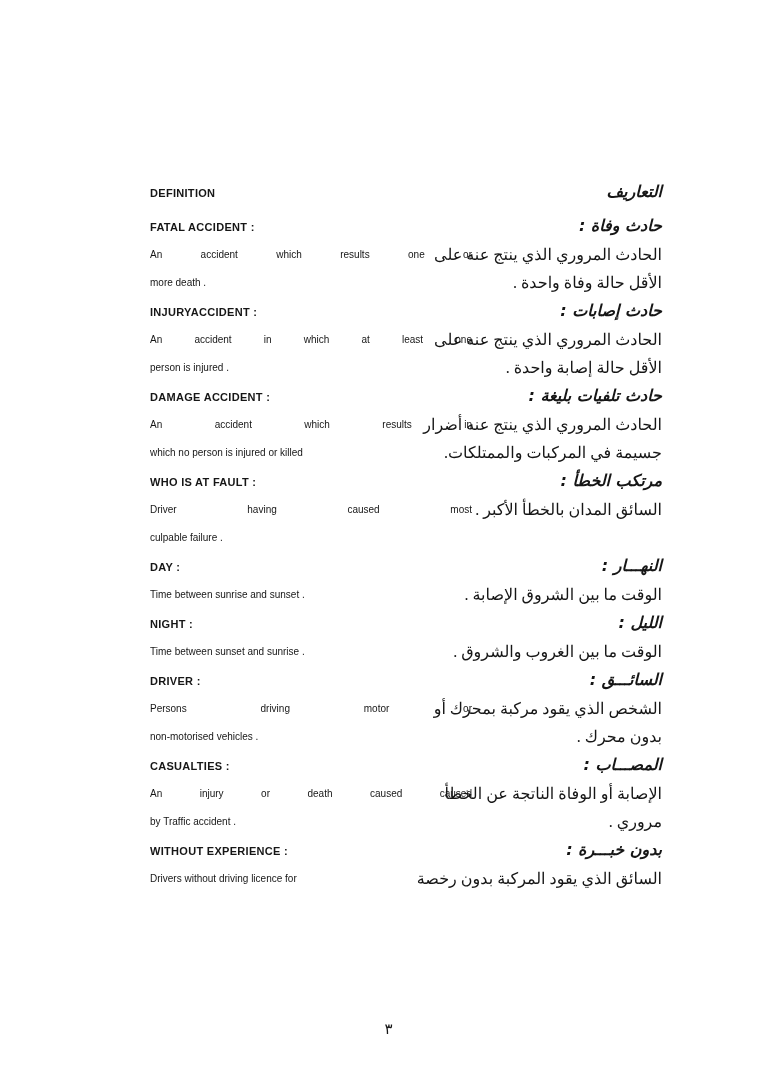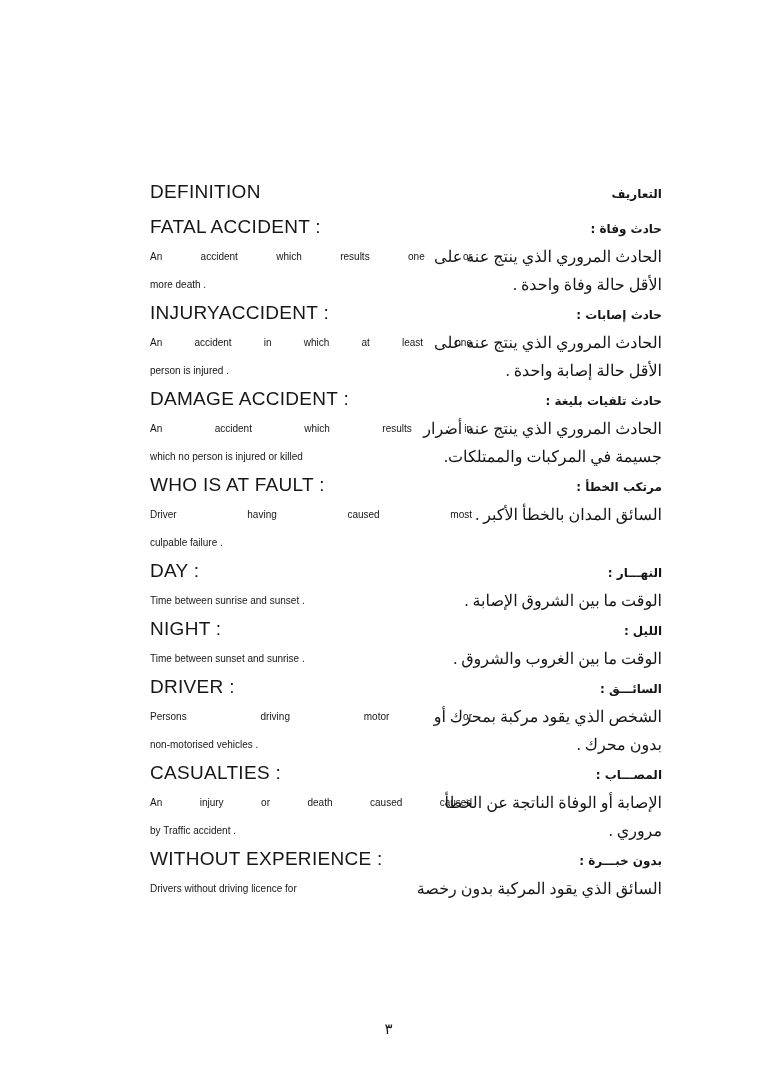--- a/index.html
+++ b/index.html
@@ -19,29 +19,30 @@
     width: 512px;
   }
   .trow {
     display: flex;
     justify-content: space-between;
     align-items: baseline;
     line-height: 28px;
   }
   .title-row { margin-bottom: 5px; }
   .term-en {
-    font-size: 19px;
-    font-weight: 400;
+    font-size: 11px;
+    font-weight: 700;
     letter-spacing: 0.3px;
   }
   .ar {
     font-family: "DejaVu Sans", "Liberation Sans", sans-serif;
     direction: rtl;
     unicode-bidi: isolate;
-    font-size: 12px;
+    font-size: 16px;
+    font-style: italic;
   }
   .term-ar { font-weight: 700; }
   .body-row {
     display: flex;
     justify-content: space-between;
     align-items: flex-start;
   }
   .en-col {
     width: 322px;
     flex: none;

